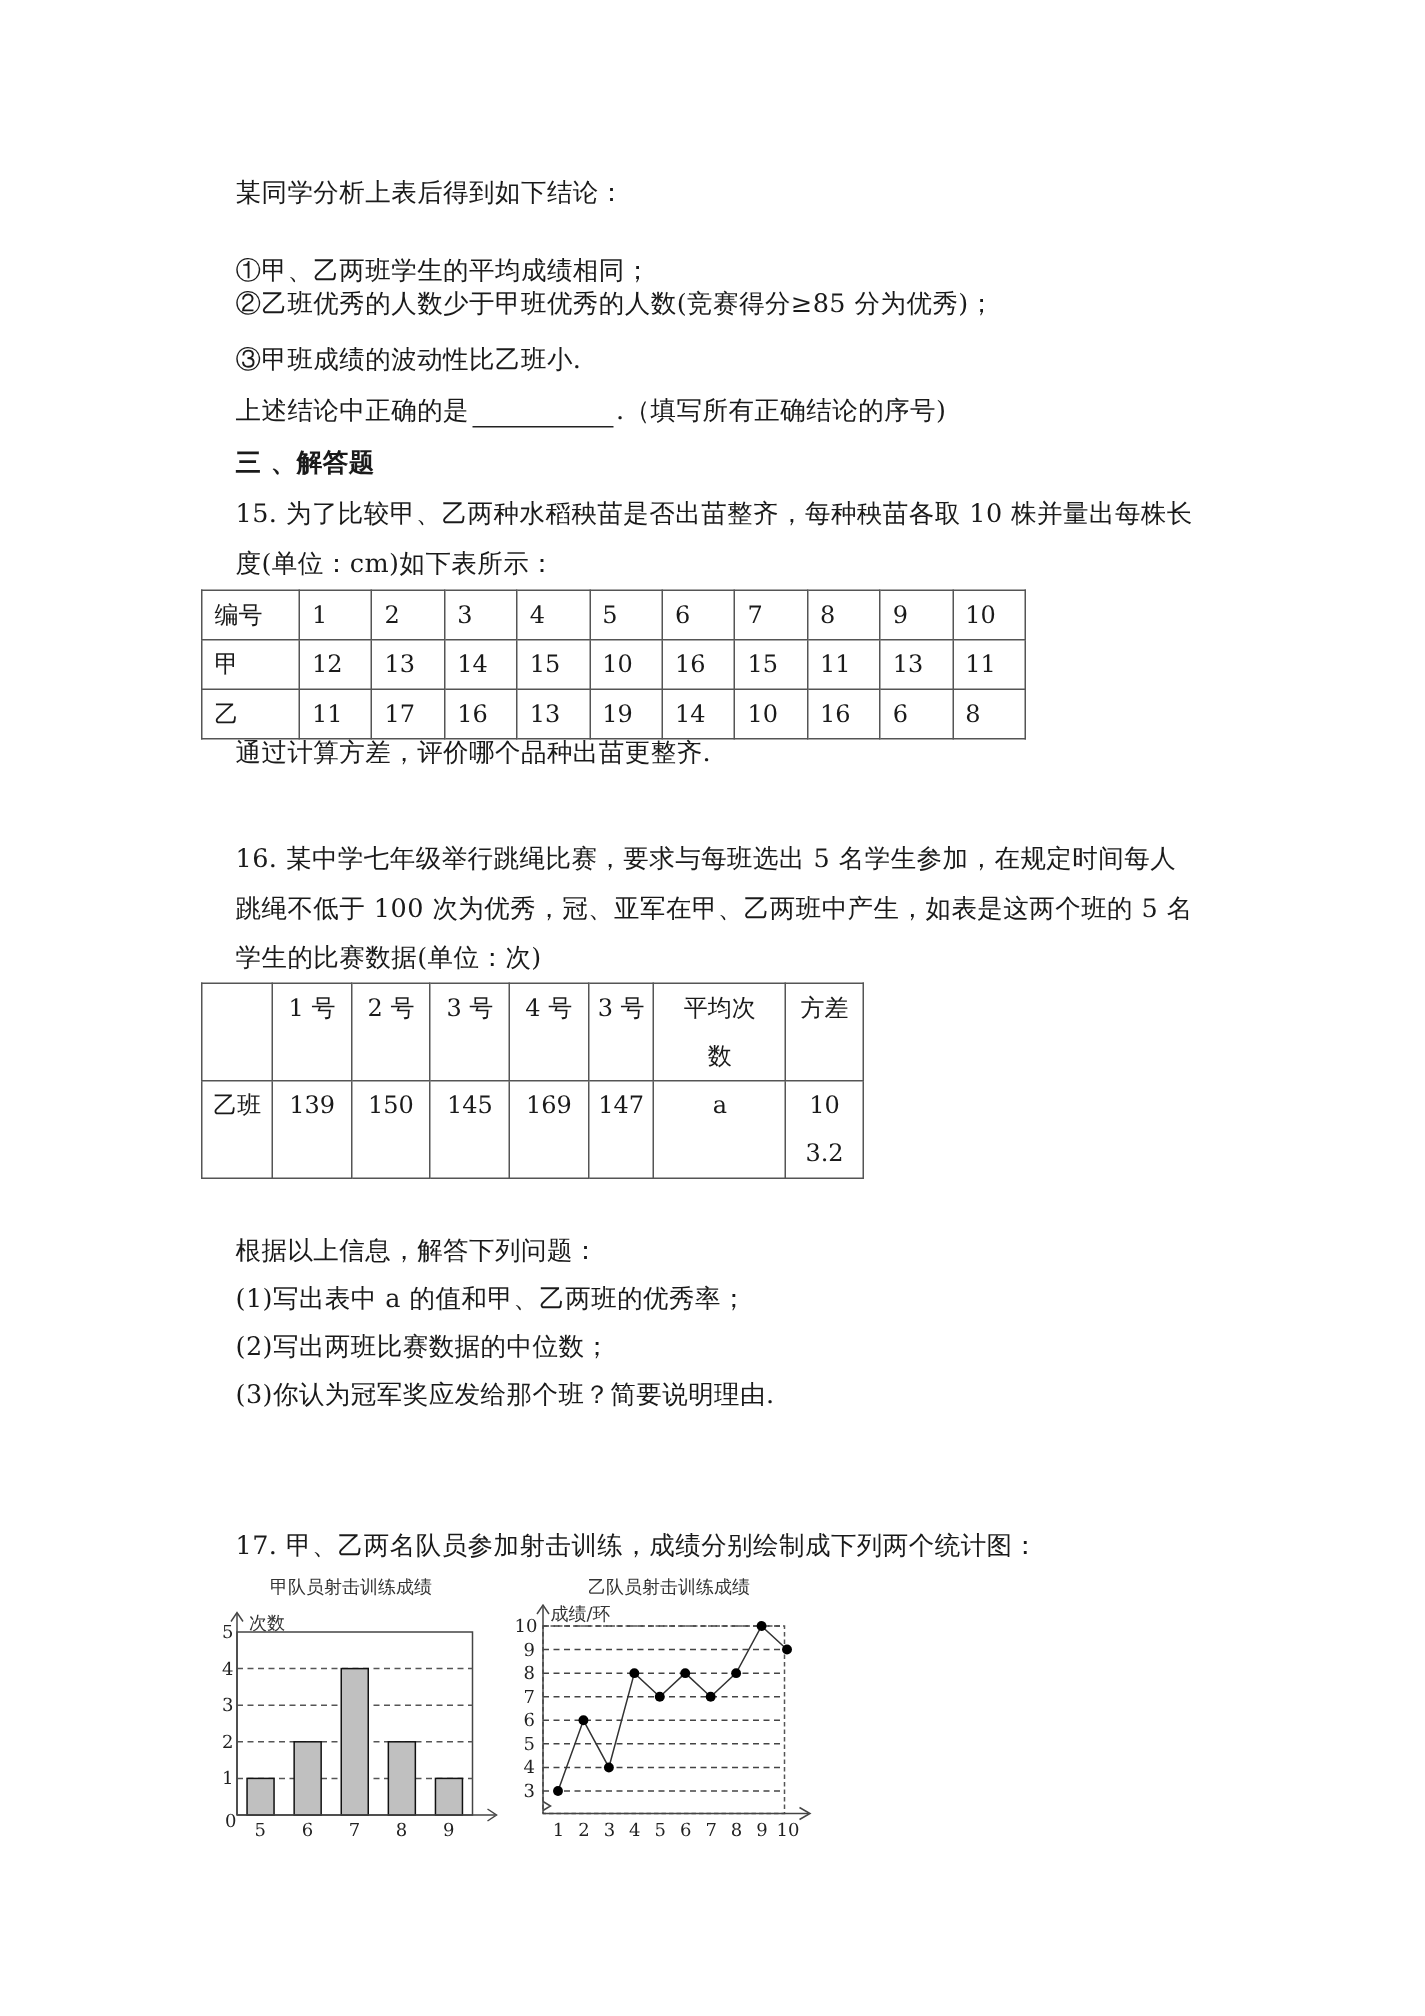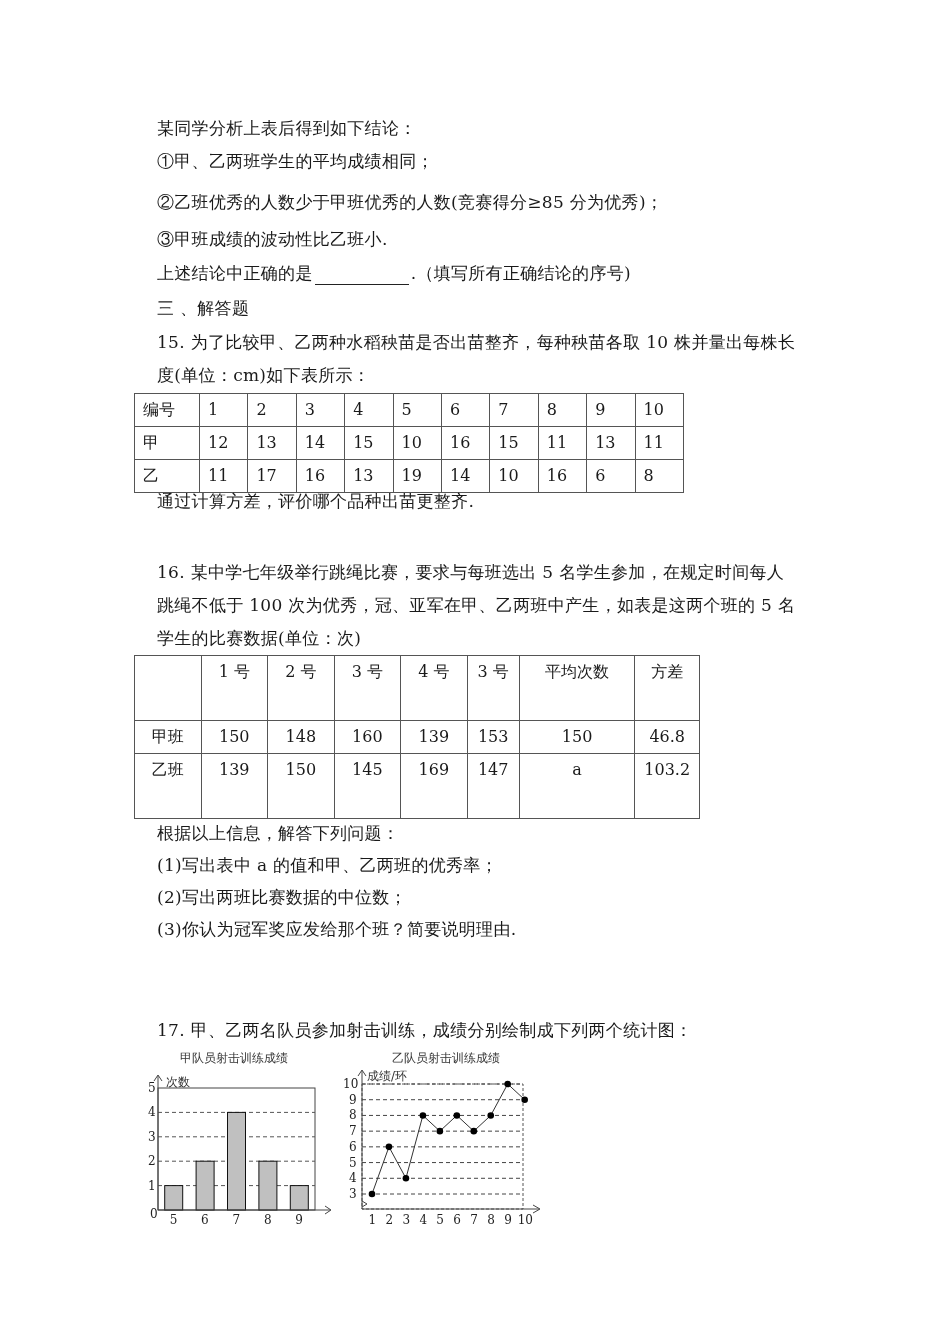--- a/index.html
+++ b/index.html
@@ -1,33 +1,33 @@
 <!DOCTYPE html>
 <html><head>
 <meta charset="utf-8">
 <style>
   html, body { margin:0; padding:0; background:#ffffff; }
   body { width:950px; height:1344px; position:relative; overflow:hidden;
          font-family:"DejaVu Serif","Liberation Serif",serif; color:#1a1a1a; }
   .line { position:absolute; left:144px; font-size:17px; white-space:nowrap; letter-spacing:0.3px;margin-left:13px; }
-  .bold { font-weight:normal; font-family:"DejaVu Sans","Liberation Sans",sans-serif; }
+  .bold { font-weight:bold; font-family:"DejaVu Sans","Liberation Sans",sans-serif; }
   .blank { display:inline-block; width:94px; border-bottom:1.5px solid #222; height:18px; vertical-align:bottom; margin:0 2px; }
   table { position:absolute; border-collapse:collapse; font-size:16px; }
   td { border:1.5px solid #555; padding:0 0 0 8px; vertical-align:top; line-height:32px; }
   #t16 td { text-align:center; padding:0; }
   #t16 td:first-child { text-align:center; }
   .chart { position:absolute; }
   .ctitle { font-family:"DejaVu Sans","Liberation Sans",sans-serif; font-size:12px; fill:#333; }
   .tick { font-family:"DejaVu Serif","Liberation Serif",serif; font-size:12px; fill:#222; }
 </style>
 </head>
 <body>
 
 <div class="line" style="top:117px">某同学分析上表后得到如下结论：</div>
-<div class="line" style="top:150px">①甲、乙两班学生的平均成绩相同；</div>
+<div class="line" style="top:169px">①甲、乙两班学生的平均成绩相同；</div>
 <div class="line" style="top:191px">②乙班优秀的人数少于甲班优秀的人数(竞赛得分≥85 分为优秀)；</div>
 <div class="line" style="top:228px">③甲班成绩的波动性比乙班小.</div>
 <div class="line" style="top:262px">
   <span>上述结论中正确的是</span><span class="blank"></span><span>.（填写所有正确结论的序号)</span>
 </div>
 <div class="line bold" style="top:297px">三 、解答题</div>
 
 <div class="line" style="top:331px">15. 为了比较甲、乙两种水稻秧苗是否出苗整齐，每种秧苗各取 10 株并量出每株长</div>
 <div class="line" style="top:364px">度(单位：cm)如下表所示：</div>
 <table id="t15" style="left:134px; top:393px; width:550px;">
@@ -71,41 +71,31 @@
     <td>6</td>
     <td>8</td>
   </tr>
 </tbody>
   </table>
 <div class="line" style="top:490px">通过计算方差，评价哪个品种出苗更整齐.</div>
 
 <div class="line" style="top:561px">16. 某中学七年级举行跳绳比赛，要求与每班选出 5 名学生参加，在规定时间每人</div>
 <div class="line" style="top:594px">跳绳不低于 100 次为优秀，冠、亚军在甲、乙两班中产生，如表是这两个班的 5 名</div>
 <div class="line" style="top:627px">学生的比赛数据(单位：次)</div>
-<table id="t16" style="left:134px; top:655px; width:566px;">
+<table id="t16" style="left:134px; top:655px; width:442px;">
   <tbody>
       <tr>
     <td style="width:64px; height:64px"></td>
     <td style="width:64px">1 号</td>
     <td style="width:64px">2 号</td>
     <td style="width:64px">3 号</td>
     <td style="width:64px">4 号</td>
     <td style="width:50px">3 号</td>
     <td style="width:84px; padding:0 14px">平均次数</td>
     <td style="width:62px">方差</td>
-  </tr>
-  <tr>
-    <td>甲班</td>
-    <td>150</td>
-    <td>148</td>
-    <td>160</td>
-    <td>139</td>
-    <td>153</td>
-    <td>150</td>
-    <td>46.8</td>
   </tr>
   <tr>
     <td style="height:64px">乙班</td>
     <td>139</td>
     <td>150</td>
     <td>145</td>
     <td>169</td>
     <td>147</td>
     <td>a</td>
     <td style="padding:0 8px; word-break:break-all">103.2</td>

